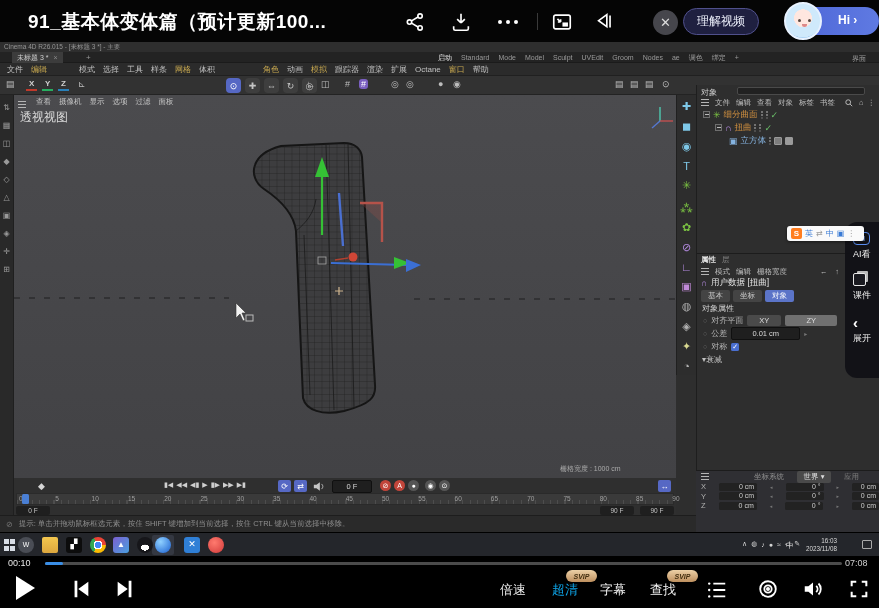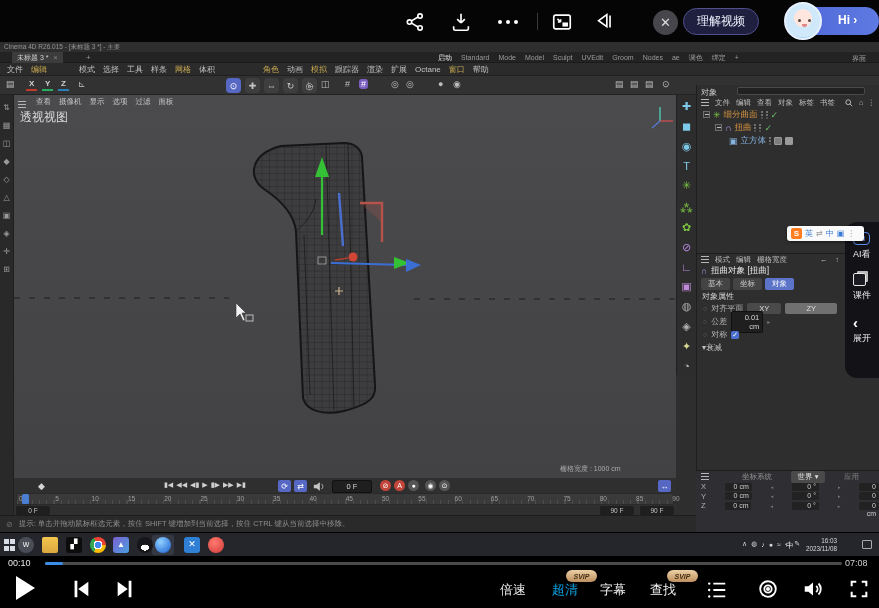--- a/index.html
+++ b/index.html
@@ -80,21 +80,21 @@
 .sechead{padding-left:5px;font-size:8px;color:#d2d2d2;height:12px;display:flex;align-items:center}
 .prow{display:flex;gap:4px;align-items:center;padding-left:6px;height:13px;font-size:8px;color:#b8b8b8}
 .prow .o{color:#666;font-size:7px}
 .pbtn{background:#4a4a4a;border-radius:2px;text-align:center;font-size:7.5px;color:#ddd;padding:1px 0}
 .pbtn.lit{background:#707070}
 .cbox{width:8px;height:8px;border-radius:1.5px;background:#4a6fd0;color:#fff;font-size:7px;line-height:8px;text-align:center}
 .cbox.off{background:#3a3a3a;border:1px solid #555;color:transparent}
 .pinput{background:#1f1f1f;border:1px solid #101010;border-radius:2px;font-size:7.5px;color:#d8d8d8;padding:1px 3px}
 
 .coord{left:696px;top:428px;width:183px;height:62px;background:#2f2f33;border-top:1px solid #1c1c1c}
-.crow{display:flex;gap:19px;align-items:center;padding-left:5px;height:9.5px;font-size:7.5px;color:#b0b0b0}
+.crow{display:flex;gap:13px;align-items:center;padding-left:5px;height:9.5px;font-size:7.5px;color:#b0b0b0}
 .cval{background:#222;border-radius:1.5px;text-align:right;padding:0 3px;color:#cfcfcf;font-size:7px;height:8px;line-height:8px}
 
 
 .timeline{left:14px;top:436px;width:662px;height:37px;background:#2f2f2f}
 .transport{display:flex;gap:3px;align-items:center;font-size:7px;color:#cfcfcf}
 .loopbtn{width:13px;height:12px;background:#5668c4;border-radius:2px;color:#fff;font-size:8px;display:flex;align-items:center;justify-content:center}
 .recc{width:11px;height:11px;border-radius:50%;display:flex;align-items:center;justify-content:center;font-size:7px;color:#fff}
 .ruler{left:2px;top:15px;width:658px;height:12px;background:#3a3a3a;border:1px solid #2a2a2a;display:flex;font-size:6.5px;color:#9f9f9f;background-image:repeating-linear-gradient(90deg,#4d4d4d 0 1px,transparent 1px 7.3px);background-size:100% 4px;background-position:0 100%;background-repeat:no-repeat}
 .ruler span{flex:0 0 36.3px;padding-top:1px;padding-left:2px}
 .playhead{left:8px;top:16px;width:7px;height:10px;background:#4a7fd4;border-radius:1.5px}
@@ -131,20 +131,21 @@
 .bookicon{width:13px;height:13px;border:1.5px solid #e8e8e8;border-radius:2px;position:relative;background:#1a1a20;box-shadow:3px -3px 0 -1px #bbb}
 .chev{font-size:15px;font-weight:bold;color:#fff;line-height:12px}
 .translatebar{left:787px;top:226px;width:77px;height:15px;background:#fafafa;border-radius:3px;box-shadow:0 1px 3px rgba(0,0,0,.5);display:flex;gap:3px;align-items:center;padding:0 4px;font-size:8px}
 .slogo{width:11px;height:11px;background:#ff7d1f;border-radius:2px;color:#fff;font-weight:bold;font-size:8px;text-align:center;line-height:11px}
 .tblue{color:#3a7bd5}.tgray{color:#999}
 </style>
 </head>
 <body>
 
 <header class="r topbar row">
+  <div class="r vtitle">91_基本体变体篇（预计更新100...</div>
   <span class="r tico" style="left:404px">
     <svg viewBox="0 0 24 24" fill="none" stroke="#fff" stroke-width="1.8">
         <circle cx="17.5" cy="5.5" r="2.4"></circle>
         <circle cx="6" cy="12" r="2.4"></circle>
         <circle cx="17.5" cy="18.5" r="2.4"></circle>
         <path d="M8.2 10.8 15.3 6.6M8.2 13.2l7.1 4.2"></path>
       </svg>
   </span>
   <span class="r tico" style="left:450px">
     <svg viewBox="0 0 24 24" fill="none" stroke="#fff" stroke-width="1.8">
@@ -386,52 +387,56 @@
     <div class="trow" style="padding-left:32px">
       <span style="color:#85b3e0;font-size:9px">▣</span>
       <span class="o-blue">立方体</span>
       <span class="dotcol"></span>
       <span class="tag"></span>
       <span class="tag" style="background:#9a9a9a"></span>
     </div>
   </div>
 
   <div class="r panel attr">
+    <div class="attrline" style="height:12px">
+      <b style="color:#e0e0e0">属性</b>
+      <span style="color:#8a8a8a">层</span>
+    </div>
     <div class="attrline">
       <span class="burger"></span>
       <span style="display:flex;gap:6px">
           <span>模式</span>
           <span>编辑</span>
           <span>栅格宽度</span>
         </span>
       <span style="margin-left:auto;display:flex;gap:8px;padding-right:40px">
         <span>←</span>
         <span>↑</span>
       </span>
     </div>
     <div class="attrobj">
       <span style="color:#b48ae0">∩</span>
-      <span>扭曲对象 [扭曲]</span>
+      <span>用户数据 [扭曲]</span>
     </div>
     <div class="modetabs">
       <span>基本</span>
       <span>坐标</span>
       <span class="active">对象</span>
     </div>
     <div class="sechead">对象属性</div>
     <div class="prow">
       <span class="o">○</span>
         <span>对齐平面</span>
       <span class="pbtn" style="width:34px">XY</span>
       <span class="pbtn lit" style="width:52px">ZY</span>
     </div>
     <div class="prow">
       <span class="o">○</span>
         <span>公差</span>
-      <span class="pinput" style="width:32px;text-align:right">0.01 cm</span>
+      <span class="pinput" style="width:69px;text-align:center">0.01 cm</span>
       <span style="color:#777;font-size:6px">▸</span>
     </div>
     <div class="prow">
       <span class="o">○</span>
         <span>对称</span>
       <span class="cbox">✓</span>
     </div>
     <div class="sechead" style="color:#c0c0c0">▾ <span>衰减</span></div>
   </div>
 

